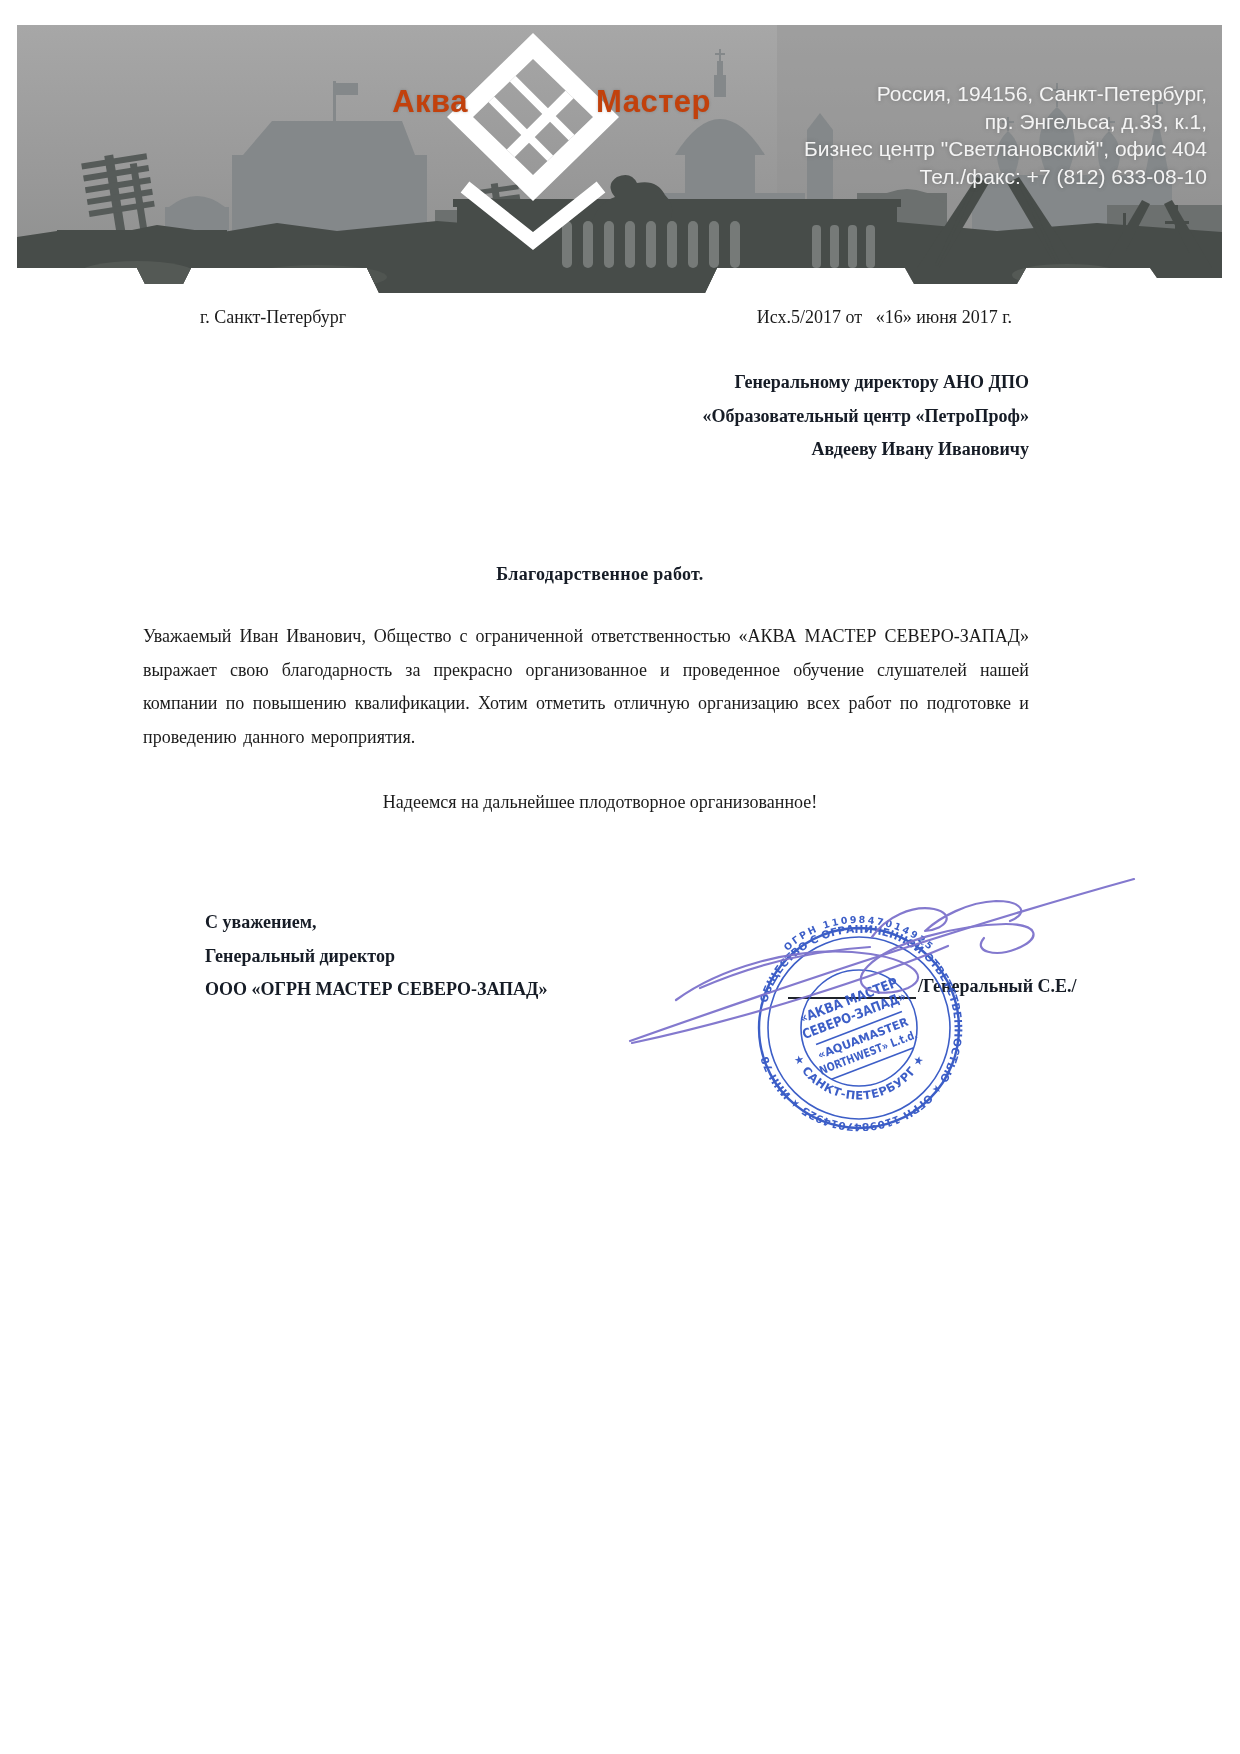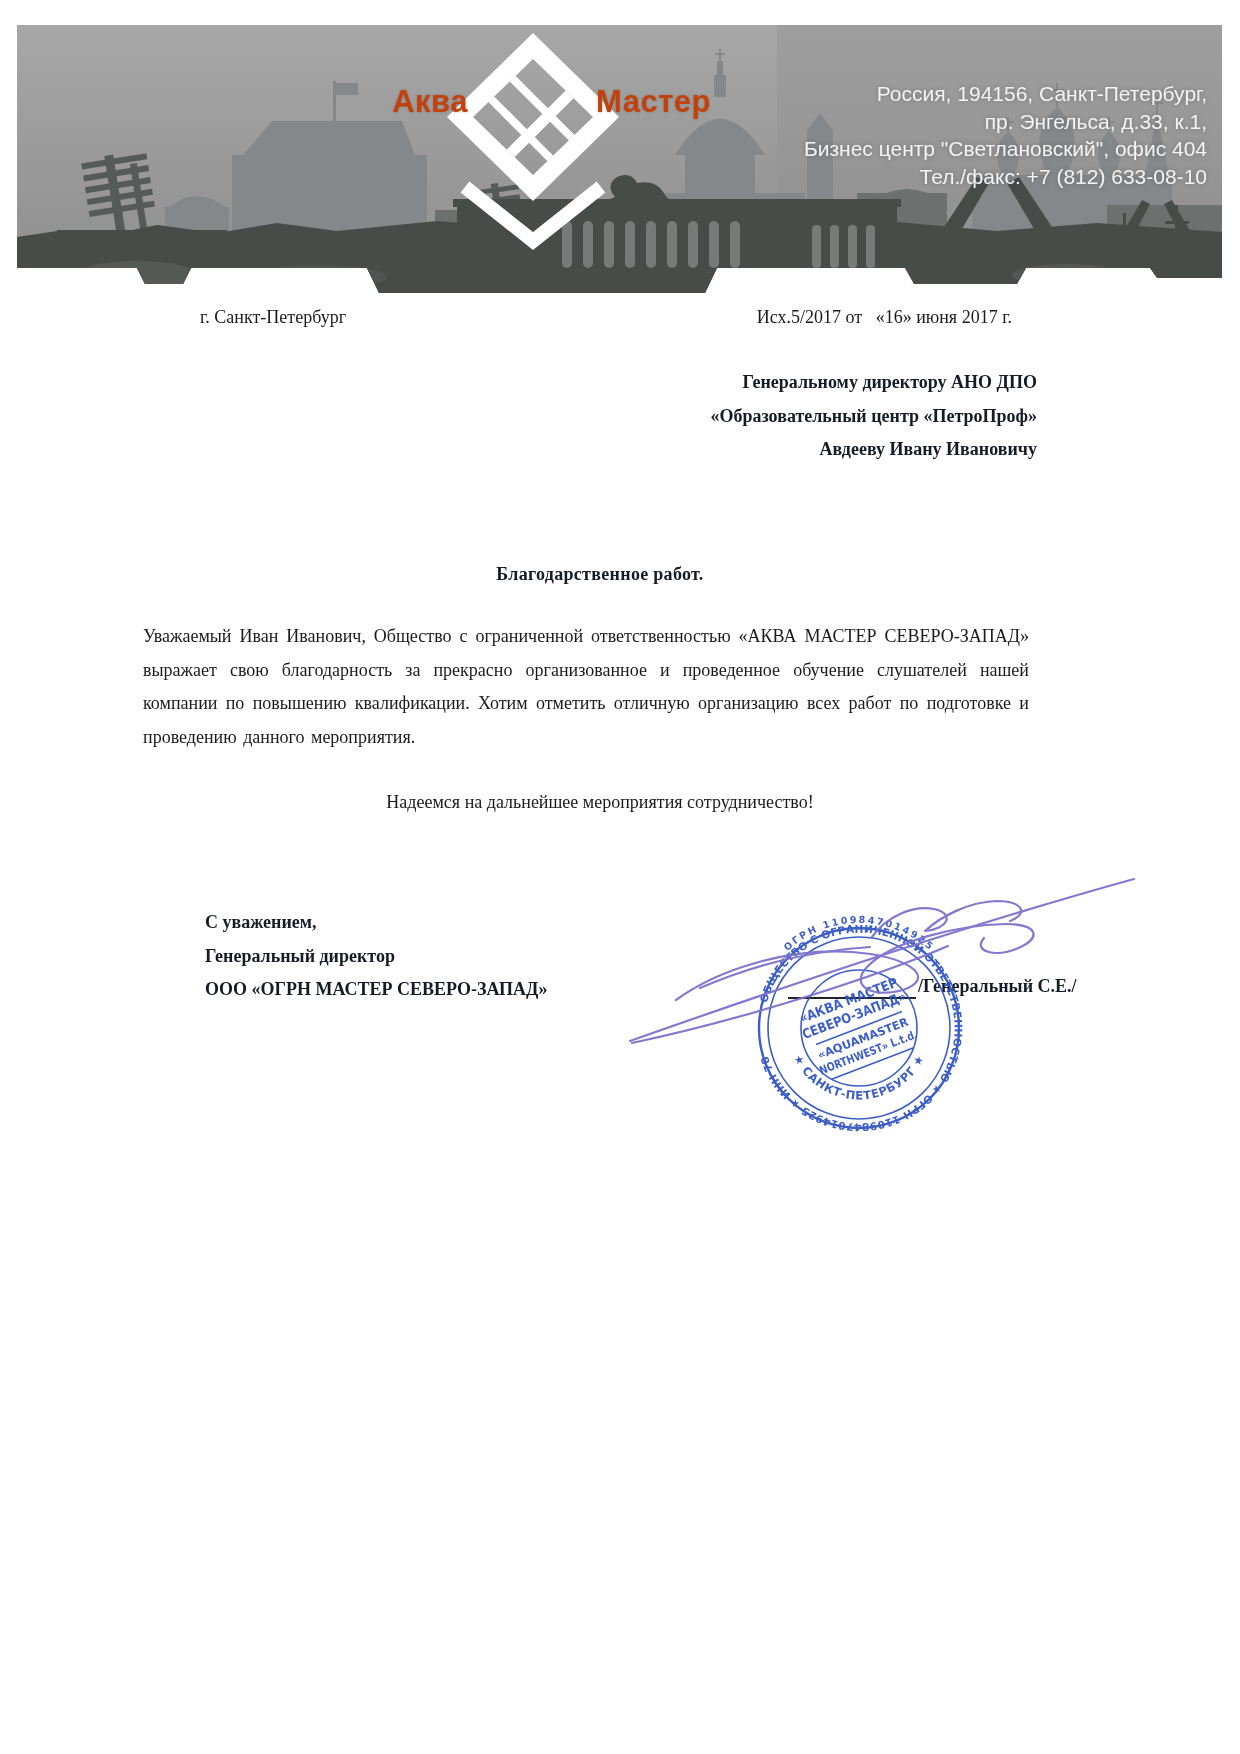--- a/index.html
+++ b/index.html
@@ -13,21 +13,21 @@
      text-shadow:0 0 4px rgba(70,70,70,.45);}
   .logo-word{font-family:"Liberation Sans","DejaVu Sans",sans-serif;font-weight:bold;
      font-size:31px;color:#c2410c;letter-spacing:.5px;text-shadow:0 0 3px rgba(90,90,90,.4);}
   #logo-left{right:772px;top:84px;}
   #logo-right{left:596px;top:84px;}
   
   .serif23{font-size:18px;line-height:28px;}
   .bold{font-weight:bold;color:#161c26;}
   #meta-city{left:200px;top:303px;}
   #meta-ref{left:540px;top:303px;width:472px;text-align:right;}
-  #addressee{left:400px;top:366px;width:637px;text-align:right;line-height:33.5px;}
+  #addressee{left:392px;top:366px;width:637px;text-align:right;line-height:33.5px;}
   #title{left:155px;top:560px;width:890px;text-align:center;letter-spacing:.3px;}
   #body-par{left:143px;top:620px;width:886px;text-align:justify;line-height:33.6px;word-spacing:2px;}
   #closing{left:155px;top:788px;width:890px;text-align:center;}
   #signoff{left:205px;top:906px;line-height:33.6px;}
   #sig-line{left:788px;top:973px;width:128px;height:24px;border-bottom:2px solid #20242b;}
   #sig-name{left:918px;top:972px;}
   
   #stamp{left:741px;top:910px;width:236px;height:236px;opacity:.93;}
   #stamp text{font-family:"DejaVu Sans","Liberation Sans",sans-serif;fill:#2e52c3;font-weight:bold;}
   #ink{left:600px;top:855px;width:560px;height:215px;}
@@ -196,21 +196,21 @@
   <div class="abs serif23 bold" id="addressee">
     <div>Генеральному директору АНО ДПО</div>
     <div>«Образовательный центр «ПетроПроф»</div>
     <div>Авдееву Ивану Ивановичу</div>
   </div>
 
   <div class="abs serif23 bold" id="title">Благодарственное работ.</div>
 
   <div class="abs serif23" id="body-par">Уважаемый Иван Иванович, Общество с ограниченной ответственностью «АКВА МАСТЕР СЕВЕРО-ЗАПАД» выражает свою благодарность за прекрасно организованное и проведенное обучение слушателей нашей компании по повышению квалификации. Хотим отметить отличную организацию всех работ по подготовке и проведению данного мероприятия.</div>
 
-  <div class="abs serif23" id="closing">Надеемся на дальнейшее мероприятия сотрудничество!</div>
+  <div class="abs serif23" id="closing">Надеемся на дальнейшее плодотворное организованное!</div>
 
   <div class="abs serif23 bold" id="signoff">
     <div>С уважением,</div>
     <div>Генеральный директор</div>
     <div>ООО «ОГРН МАСТЕР СЕВЕРО-ЗАПАД»</div>
   </div>
 
   <div class="abs" id="sig-line"></div>
   <div class="abs serif23 bold" id="sig-name">/Генеральный С.Е./</div>
 

